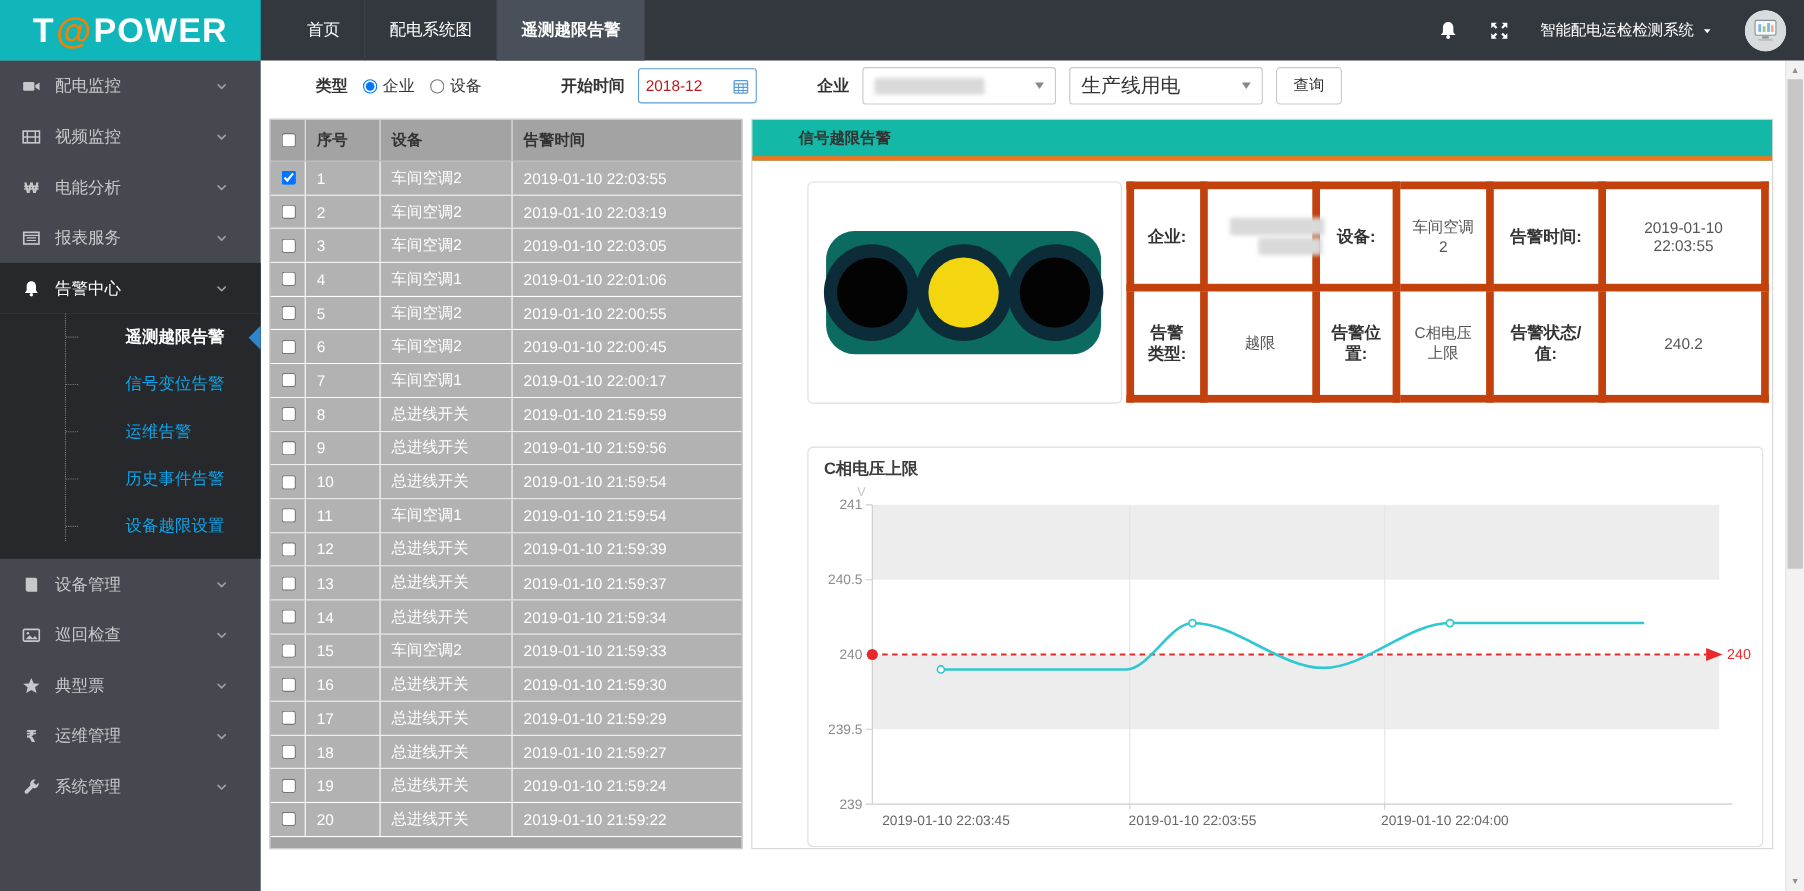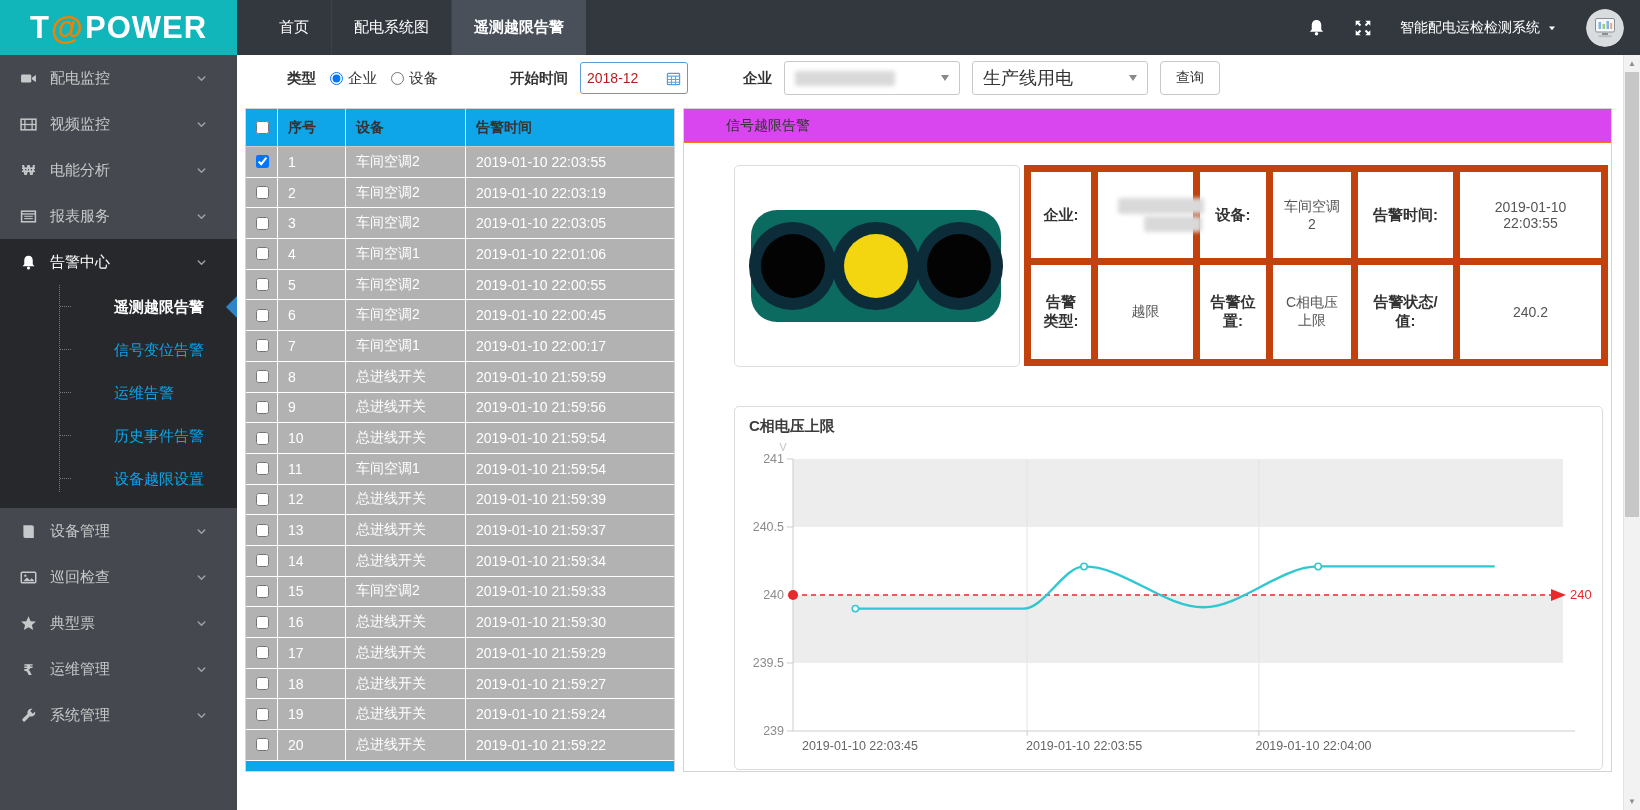--- a/index.html
+++ b/index.html
@@ -40,33 +40,33 @@
   .radio-opt input{margin:0}
   .date-input{margin-left:12px;width:94px;height:30px;border:1px solid #5f9bd5;border-radius:3px;display:flex;align-items:center;padding:0 6px;gap:4px;background:#fff;cursor:text;box-sizing:content-box}
   .date-text{flex:1;font-size:14px;color:#b91c1c}
   .cal{color:#5b9bd5;display:flex}
   .select{margin-left:12px;width:176px;height:34px;border:1px solid #c9c9c9;border-radius:3px;background:#fff;display:flex;align-items:center;padding:0 10px;cursor:pointer;box-sizing:border-box}
   .sel-text{flex:1;font-size:18px;color:#333}
   .css-caret{width:0;height:0;border-left:4.5px solid transparent;border-right:4.5px solid transparent;border-top:6px solid #888;margin-left:auto}
   .query-btn{margin-left:12px;height:34px;padding:0 15px;background:#fff;border:1px solid #c9c9c9;border-radius:4px;font-size:14px;color:#333;cursor:pointer;font-family:inherit}
 
   
-  .table-card{position:absolute;left:245px;top:108px;width:430px;height:664px;background:#0ea5e9;border:1px solid #d4d4d4;box-sizing:border-box}
+  .table-card{position:absolute;left:245px;top:108px;width:430px;height:664px;background:#a3a3a3;border:1px solid #d4d4d4;box-sizing:border-box}
   .t-header{display:flex;height:37px;border-bottom:1px solid #ccc}
   .th{display:flex;align-items:center;font-weight:bold;color:#333;font-size:14px;border-right:1px solid #e8e8e8;box-sizing:border-box;padding-left:10px}
   .th-check{width:32px;justify-content:center;padding-left:0}
   .th-no{width:68px}.th-dev{width:120px}.th-time{flex:1;border-right:none}
   .t-row{display:flex;height:29.7px;background:#b2b2b2;border-bottom:1px solid #fff;cursor:pointer}
   .td{display:flex;align-items:center;color:#fff;font-size:14px;border-right:1px solid #fff;box-sizing:border-box;padding-left:10px}
   .td-check{width:32px;justify-content:center;padding-left:0}
   .td-no{width:68px}.td-dev{width:120px}.td-time{flex:1;border-right:none}
 
   
   .detail-card{position:absolute;left:683px;top:108px;width:929px;height:664px;background:#fff;border:1px solid #d4d4d4;box-sizing:border-box}
-  .detail-header{height:33px;line-height:33px;background:#d946ef;border-bottom:1px solid #f97316;padding-left:42px;font-weight:normal;color:#333;font-size:14px}
+  .detail-header{height:33px;line-height:33px;background:#14b8a6;border-bottom:4px solid #f97316;padding-left:42px;font-weight:bold;color:#333;font-size:14px}
   .traffic-card{position:absolute;left:50px;top:56px;width:284px;height:200px;border:1px solid #ddd;border-radius:5px}
   .traffic-light{position:absolute;left:16px;top:44px;width:250px;height:112px;background:#0c6b61;border-radius:26px;display:flex;align-items:center;justify-content:center}
   .light{width:88px;height:88px;border-radius:50%;background:#0d2c3a;display:flex;align-items:center;justify-content:center;margin:0 -2px}
   .light-inner{width:64px;height:64px;border-radius:50%;background:#030303}
   .on-yellow{background:#f3d60f}
   .info-table{position:absolute;left:340px;top:56px;width:577px;height:201px;border-collapse:collapse;table-layout:fixed}
   .info-table td{border:7px solid #c2410c;text-align:center;vertical-align:middle;padding:4px 8px}
   td.lbl{font-weight:bold;color:#333;font-size:15px}
   td.val{color:#555;font-size:14px}
   .blur-blob{display:inline-block;background:#d9d9d9;filter:blur(2px);border-radius:2px}

